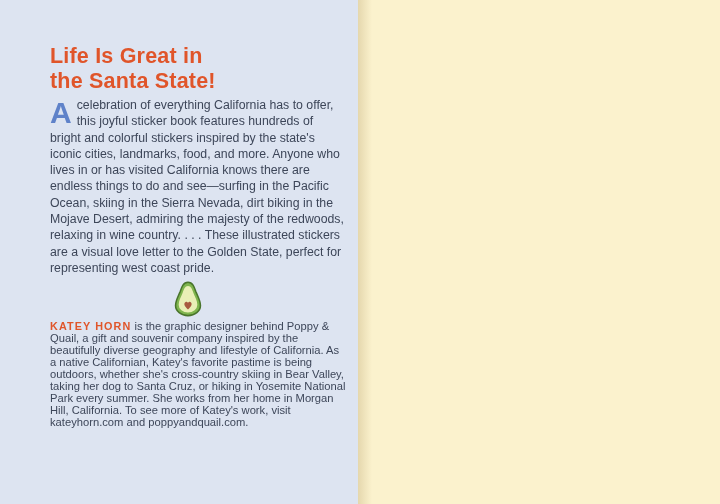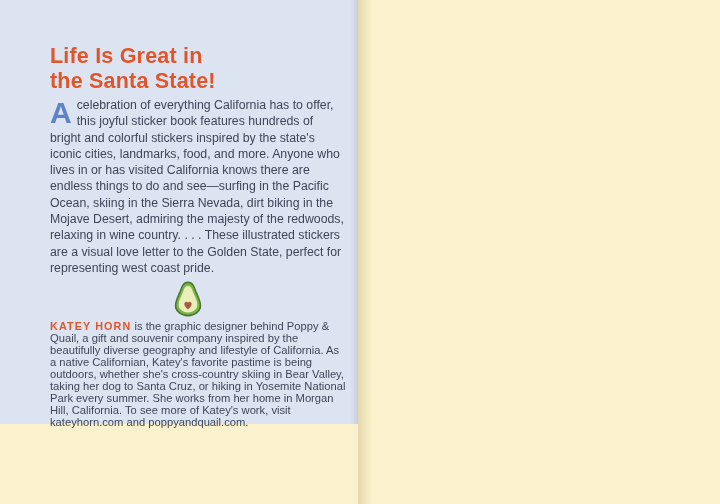--- a/index.html
+++ b/index.html
@@ -1,21 +1,21 @@
 <!DOCTYPE html>
 <html><head>
 <meta charset="utf-8">
 <style>
   html,body{margin:0;padding:0;}
   body{
     width:720px;height:504px;position:relative;overflow:hidden;
     font-family:"Liberation Sans",sans-serif;background:#fbf2cd;
   }
   
-  .left-page{position:absolute;left:0;top:0;width:358px;height:424px;background:#dde4f1;}
+  .left-page{position:absolute;left:0;top:0;width:358px;height:504px;background:#dde4f1;padding-left:24px;}
   .left-page::after{content:"";position:absolute;right:0;top:0;width:8px;height:100%;
     background:linear-gradient(to left,rgba(90,100,130,.18),rgba(90,100,130,0));}
   .right-page{position:absolute;left:358px;top:0;width:362px;height:504px;background:#fbf2cd;}
   .right-page::before{content:"";position:absolute;left:0;top:0;width:14px;height:100%;
     background:linear-gradient(to right,rgba(150,120,60,.22),rgba(150,120,60,0));}
 
   .title{position:absolute;left:50px;top:44px;font-size:21.5px;font-weight:bold;
     color:#e0552a;line-height:25px;letter-spacing:.2px;}
   .intro{position:absolute;left:50px;top:97px;width:296px;margin:0;
     font-size:12.3px;line-height:16.3px;color:#3d4659;}

